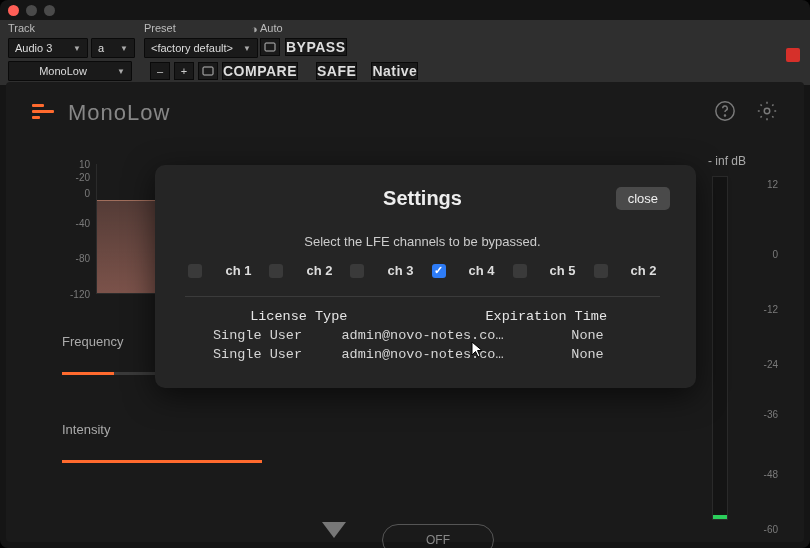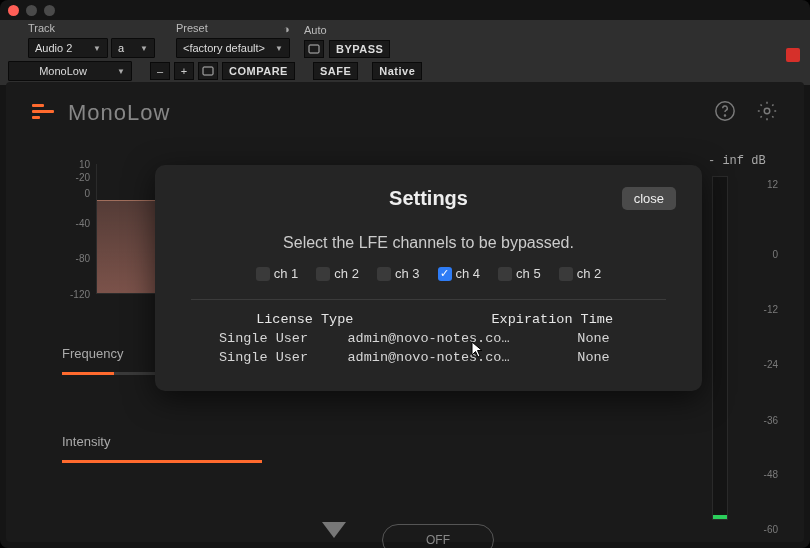--- a/index.html
+++ b/index.html
@@ -19,67 +19,67 @@
   html,body{margin:0;padding:0;background:#000;width:810px;height:548px;font-family:-apple-system,BlinkMacSystemFont,"Segoe UI",Helvetica,Arial,sans-serif;color:var(--text);overflow:hidden;}
   .window{position:absolute;inset:0;background:var(--bg);border-radius:8px;}
   
   .titlebar{height:20px;display:flex;align-items:center;padding-left:8px;gap:7px;}
   .tl{width:11px;height:11px;border-radius:50%;}
   .tl-red{background:#ff5f57;}
   .tl-yel{background:#4a4a4a;}
   .tl-grn{background:#4a4a4a;}
   
   .host{background:var(--toolbar);padding:2px 8px 4px 8px;}
-  .hostrow1{display:flex;align-items:flex-end;gap:14px;font-size:11px;color:#ddd;margin-left:20px;}
+  .hostrow1{display:flex;align-items:flex-start;gap:2px;font-size:11px;color:#ddd;}
   .hostcol{display:flex;flex-direction:column;gap:2px;}
   .lbl{color:#bbb;padding-bottom:2px;}
   .dd{background:#1a1a1a;border:1px solid #0a0a0a;border-radius:1px;padding:1px 6px;display:inline-flex;align-items:center;justify-content:space-between;gap:6px;height:16px;font-size:11px;color:#ddd;}
   .dd .chev{font-size:8px;color:#aaa;}
   .dd-sm{width:66px;}
   .dd-xs{width:30px;}
   .dd-md{width:88px;}
   .dd-lg{width:110px;}
   .btn-sq{background:#1a1a1a;border:1px solid #0a0a0a;width:18px;height:16px;display:inline-flex;align-items:center;justify-content:center;color:#ccc;font-size:11px;}
-  .btn-txt{background:#1a1a1a;border:1px solid #0a0a0a;height:16px;display:inline-flex;align-items:center;padding:0 6px;color:#ddd;font-size:11px;font-weight:600;letter-spacing:.5px;}
+  .btn-txt{background:#1a1a1a;border:1px solid #0a0a0a;height:16px;display:inline-flex;align-items:center;padding:0 0;color:#ddd;font-size:14px;font-weight:600;letter-spacing:.5px;}
   .hostrow2{display:flex;align-items:center;gap:4px;margin-top:3px;}
   .right-sq{position:absolute;right:10px;top:48px;width:14px;height:14px;background:#d6302a;border-radius:2px;}
   
   .plugin{position:absolute;left:6px;right:6px;top:82px;bottom:6px;background:#1a1a1a;border-radius:4px;}
   .phead{display:flex;align-items:center;justify-content:space-between;padding:18px 26px 8px 26px;}
   .brand{display:flex;align-items:center;gap:14px;}
   .logo-ico{width:22px;height:18px;position:relative;}
   .logo-ico span{position:absolute;left:0;height:3px;background:var(--orange);border-radius:1px;}
   .brand-txt{font-size:22px;color:#878787;letter-spacing:1px;font-weight:400;}
   .head-ico{display:flex;gap:20px;color:#7a7a7a;}
   .head-ico svg{width:22px;height:22px;}
   
   .content{position:absolute;left:26px;right:26px;top:72px;bottom:12px;}
   .graph{position:absolute;left:30px;top:10px;width:560px;height:130px;}
   .graph-area{position:absolute;left:34px;right:0;top:0;bottom:0;border:1px solid #2b2b2b;border-top:none;border-right:none;}
   .graph-bars{position:absolute;left:0;top:36px;bottom:0;width:110px;background:linear-gradient(to top,var(--chart-bar),rgba(165,107,95,.6));border-top:1px solid #d99279;opacity:.7;}
   .ytick{position:absolute;left:0;font-size:10px;color:#7a7a7a;transform:translateY(-50%);width:28px;text-align:right;}
-  .label-sec{position:absolute;left:30px;font-size:13px;color:#aaa;margin-top:12px;}
+  .label-sec{position:absolute;left:30px;font-size:13px;color:#aaa;}
   .slider-track{position:absolute;left:30px;height:3px;background:#3a3a3a;}
   .slider-fill{position:absolute;left:0;top:0;bottom:0;background:var(--orange);}
   .meter{position:absolute;right:0;top:0;bottom:10px;width:70px;}
-  .meter-label{position:absolute;left:0;top:0;font-size:12px;color:#aaa;font-family:Liberation Mono, monospace;}
+  .meter-label{position:absolute;left:0;top:0;font-size:12px;color:#aaa;}
   .meter-bar{position:absolute;left:4px;top:22px;bottom:0;width:14px;background:#141414;border:1px solid #2a2a2a;}
   .meter-fill{position:absolute;left:0;right:0;bottom:0;height:4px;background:var(--meter-green);}
   .mtick{position:absolute;right:0;font-size:10px;color:#7a7a7a;transform:translateY(-50%);width:30px;text-align:right;}
   .off-pill{position:absolute;left:350px;top:370px;width:110px;height:30px;border:1px solid #555;border-radius:16px;display:flex;align-items:center;justify-content:center;color:#888;font-size:12px;}
   .tri{position:absolute;left:290px;top:368px;width:0;height:0;border-left:12px solid transparent;border-right:12px solid transparent;border-top:16px solid #777;}
   
-  .modal{position:absolute;left:155px;top:165px;width:495px;background:#252525;border-radius:10px;padding:22px 26px 22px 26px;box-shadow:0 8px 30px rgba(0,0,0,.6);}
+  .modal{position:absolute;left:155px;top:165px;width:495px;background:#252525;border-radius:10px;padding:22px 26px 22px 20px;box-shadow:0 8px 30px rgba(0,0,0,.6);}
   .modal-hd{display:flex;align-items:center;justify-content:center;position:relative;margin-bottom:24px;}
   .modal-title{font-size:20px;font-weight:600;color:#eee;}
   .close-btn{position:absolute;right:0;top:0;background:#4a4a4a;border-radius:5px;padding:4px 12px;font-size:13px;color:#eee;font-weight:500;}
   .sec-title{text-align:center;font-size:15px;font-weight:600;color:#eee;margin-bottom:8px;}
-  .sec-desc{text-align:center;font-size:16px;color:#ccc;margin-bottom:14px;}
+  .sec-desc{text-align:center;font-size:13px;color:#ccc;margin-bottom:14px;}
   .ch-row{display:flex;justify-content:center;gap:18px;margin-bottom:18px;}
-  .ch{display:flex;align-items:center;gap:4px;font-size:13px;color:#ddd;}
+  .ch{display:flex;align-items:center;gap:23px;font-size:13px;color:#ddd;font-weight:bold;}
   .cb{width:14px;height:14px;border-radius:3px;background:#3a3a3a;display:inline-flex;align-items:center;justify-content:center;}
   .cb.checked{background:var(--accent);}
   .cb.checked::after{content:"✓";color:#fff;font-size:11px;line-height:1;}
   .divider{height:1px;background:#3b3b3b;margin:0 10px 12px 10px;}
   .lic-head,.lic-row{display:flex;justify-content:space-between;text-align:center;font-size:13.5px;margin-bottom:4px;font-family:Liberation Mono, monospace;}
   .lic-head div,.lic-row div{flex:1;}
   .lic-row{color:#d6d6d6;}
   .cursor{position:absolute;left:470px;top:340px;pointer-events:none;}
 </style>
 </head>
@@ -91,21 +91,21 @@
     <div class="tl tl-yel"></div>
     <div class="tl tl-grn"></div>
   </div>
 
   <div class="host">
     <div class="hostrow1">
       <div class="hostcol" style="width:134px">
         <span class="lbl">Track</span>
         <div style="display:flex;gap:3px">
           <div class="dd dd-sm">
-              <span>Audio 2</span>
+              <span>Audio 3</span>
               <span class="chev">▼</span>
             </div>
           <div class="dd dd-xs">
               <span>a</span>
               <span class="chev">▼</span>
             </div>
         </div>
       </div>
       <div class="hostcol" style="width:114px">
         <div style="display:flex;justify-content:space-between;align-items:center">
@@ -203,21 +203,21 @@
 
       <div class="meter">
         <span class="meter-label">- inf dB</span>
         <div class="meter-bar">
             <div class="meter-fill"></div>
           </div>
         <span class="mtick" style="top:30px">12</span>
         <span class="mtick" style="top:100px">0</span>
         <span class="mtick" style="top:155px">-12</span>
         <span class="mtick" style="top:210px">-24</span>
-        <span class="mtick" style="top:266px">-36</span>
+        <span class="mtick" style="top:260px">-36</span>
         <span class="mtick" style="top:320px">-48</span>
         <span class="mtick" style="top:375px">-60</span>
       </div>
     </div>
   </div>
 
   <div class="modal">
     <div class="modal-hd">
       <span class="modal-title">Settings</span>
       <div class="close-btn">close</div>

